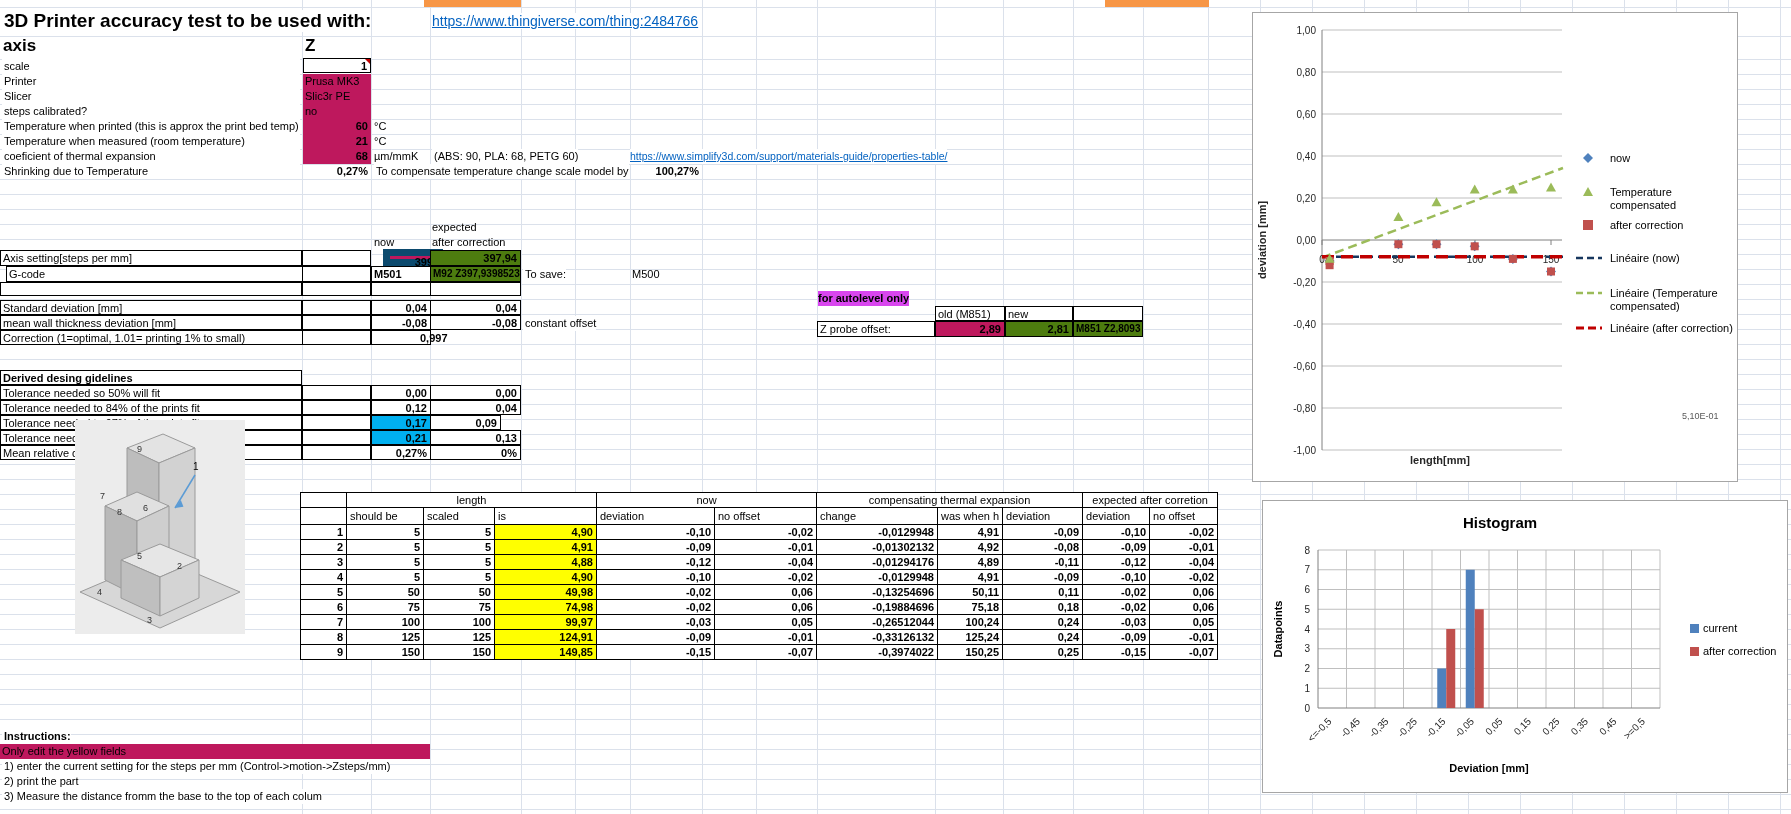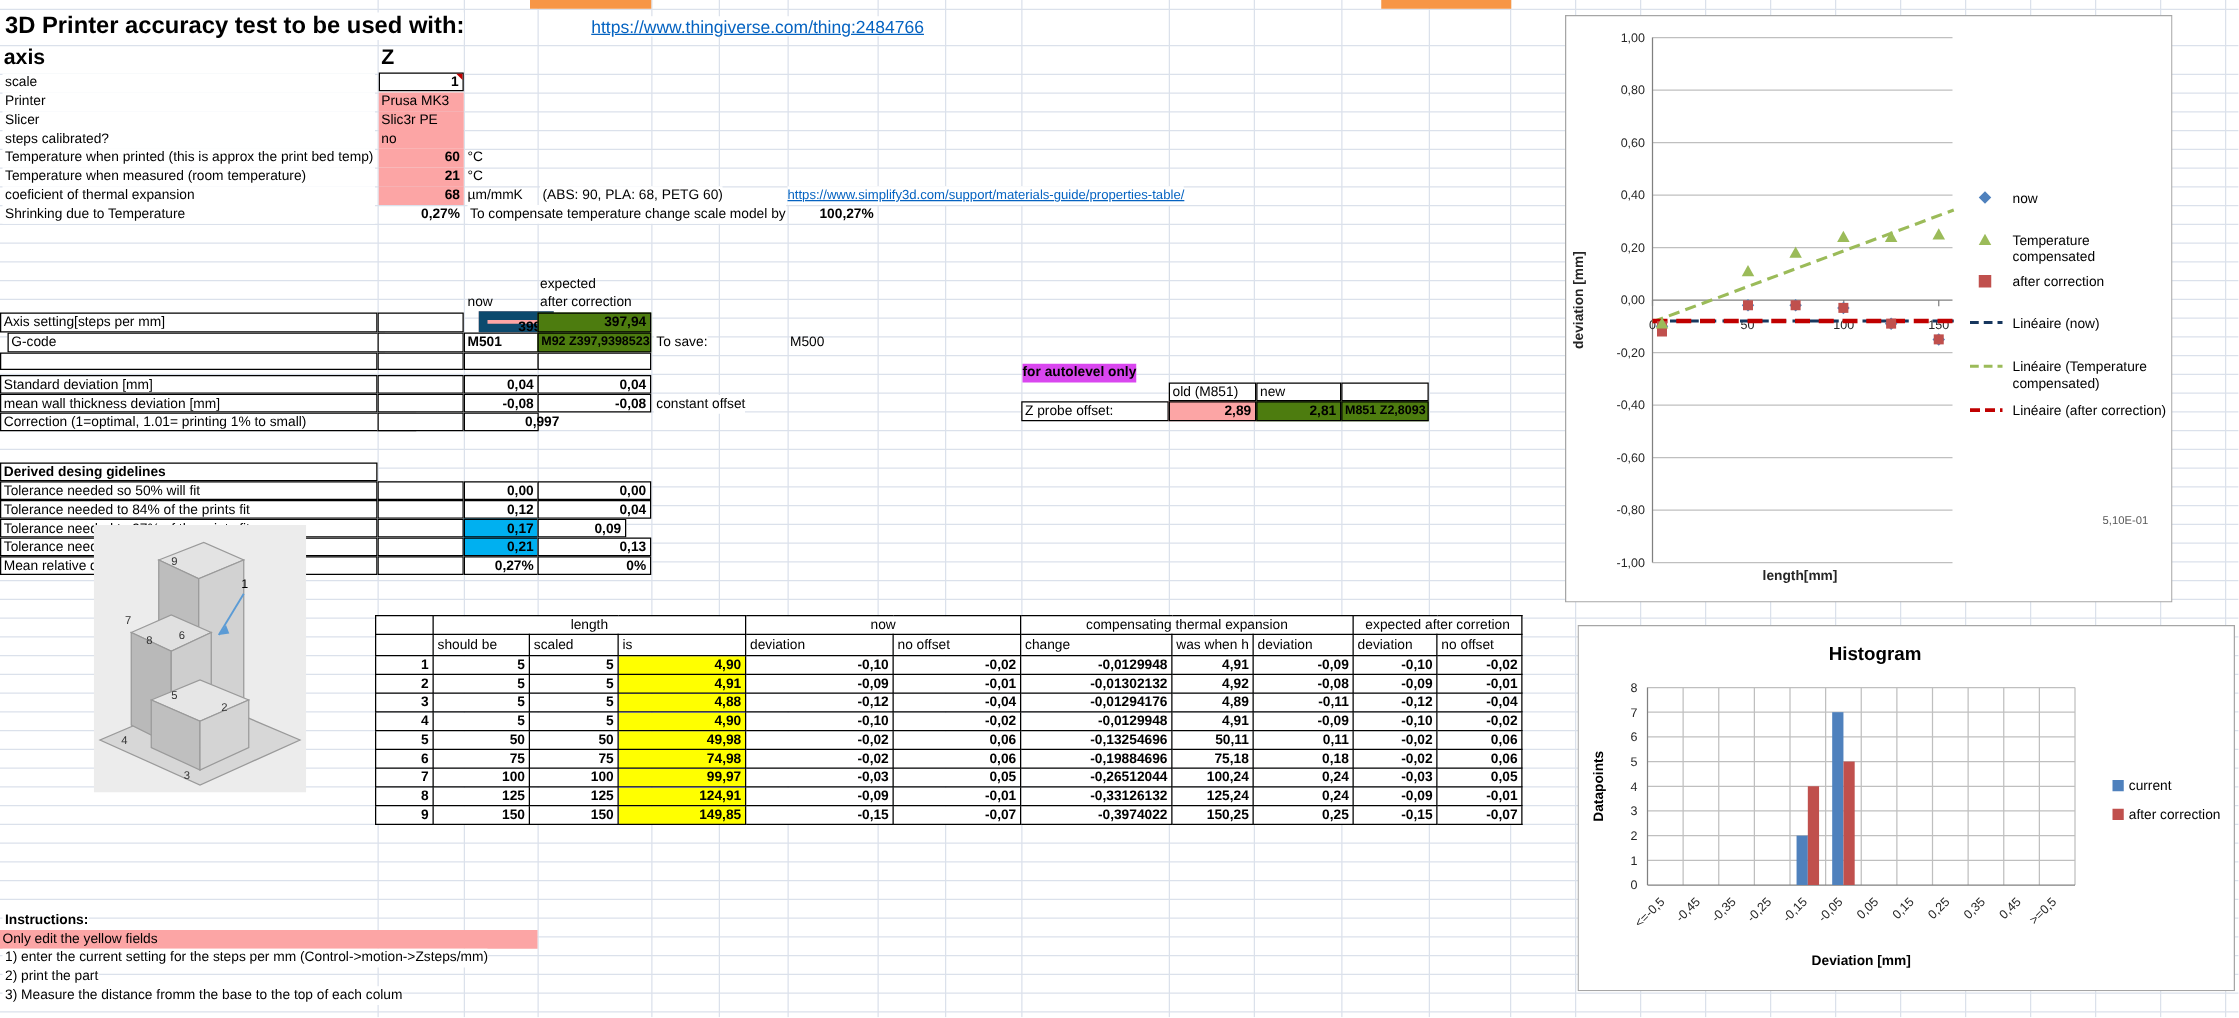--- a/index.html
+++ b/index.html
@@ -5,30 +5,30 @@
   html,body{margin:0;padding:0;background:#fff;}
   #sheet{position:relative;width:1791px;height:814px;background:#fff;overflow:hidden;
          font-family:"Liberation Sans",sans-serif;color:#000;}
   #gridsvg{position:absolute;left:0;top:0;z-index:0;}
   .cell{position:absolute;height:15px;line-height:15px;font-size:11px;white-space:nowrap;
         box-sizing:border-box;z-index:2;}
   .lbl{padding-left:2px;background:#fff;}
   .num{text-align:right;font-weight:bold;padding-right:3px;}
   .lft{text-align:left;font-weight:bold;padding-left:2px;}
   .bd{border:1px solid #000;background:#fff;}
-  .yellow{background:#fca5a5;}
+  .yellow{background:#be185d;}
   .green{background:#4d7c0f;}
   .blue{background:#00B0F0;}
   .bold{font-weight:bold;}
   .corner{position:absolute;right:0;top:0;width:0;height:0;
           border-left:5px solid transparent;border-top:5px solid #C00000;}
   .sel{border:7px solid #0c4a6e;margin-left:12px;}
   a.link{color:#0563C1;text-decoration:underline;cursor:pointer;background:#fff;}
   .title{position:absolute;left:4px;top:10px;font-size:19px;font-weight:bold;background:#fff;z-index:2;white-space:nowrap;}
-  .hlink{position:absolute;left:432px;top:13px;font-size:14px;z-index:2;padding-left:41px;}
+  .hlink{position:absolute;left:432px;top:13px;font-size:14px;z-index:2;}
   .axisw{position:absolute;font-size:17px;font-weight:bold;z-index:2;}
   .orange{position:absolute;top:0;height:7px;background:#F79646;z-index:2;}
   #mtbl{position:absolute;left:300px;top:492px;z-index:3;}
   #mtbl table{border-collapse:collapse;table-layout:fixed;font-family:"Liberation Sans",sans-serif;}
   #mtbl td{border:1px solid #000;height:14px;font-size:11px;padding:0 3px;background:#fff;
            overflow:hidden;white-space:nowrap;}
   #mtbl tr.ghead td{text-align:center;font-weight:normal;}
   #mtbl tr.chead td{text-align:left;font-weight:normal;height:16px;}
   #mtbl tr.data td{text-align:right;font-weight:bold;}
   #mtbl tr.data td.isy{background:#FFFF00;}

